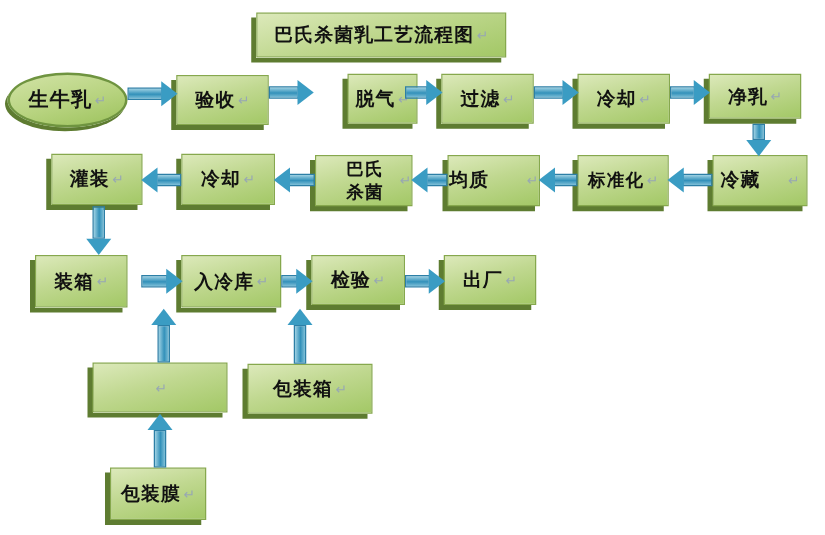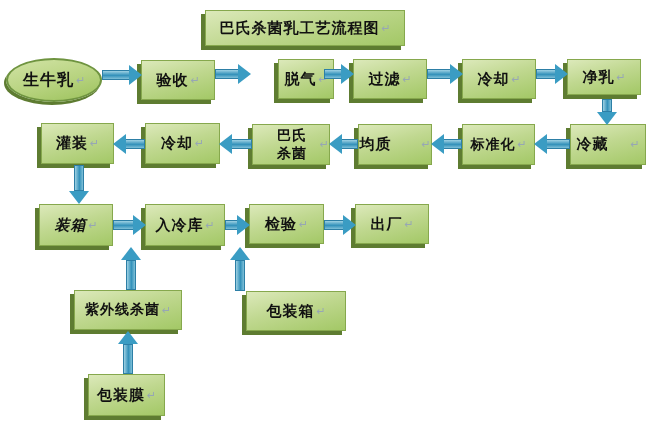--- a/index.html
+++ b/index.html
@@ -107,42 +107,41 @@
   </div>
   <div class="node" style="left:145px;top:123px;width:75px;height:41px;">
     <span>冷却</span>
       <span class="ret">↵</span>
   </div>
   <div class="node" style="left:41px;top:123px;width:73px;height:41px;">
     <span>灌装</span>
       <span class="ret">↵</span>
   </div>
 
-  <div class="node" style="left:39px;top:204px;width:74px;height:42px;font-style:italic;">
+  <div class="node" style="left:28px;top:204px;width:74px;height:42px;">
     <span>装箱</span>
       <span class="ret">↵</span>
   </div>
   <div class="node" style="left:145px;top:204px;width:80px;height:42px;">
     <span>入冷库</span>
       <span class="ret">↵</span>
   </div>
   <div class="node" style="left:249px;top:204px;width:75px;height:40px;">
     <span>检验</span>
       <span class="ret">↵</span>
   </div>
   <div class="node" style="left:355px;top:204px;width:74px;height:40px;">
     <span>出厂</span>
       <span class="ret">↵</span>
   </div>
 
   <div class="node" style="left:74px;top:290px;width:108px;height:40px;font-size:14px;">
-    <span>紫外线杀菌</span>
-      <span class="ret">↵</span>
-  </div>
-  <div class="node" style="left:198px;top:291px;width:100px;height:40px;margin-left:48px;">
+      <span class="ret">↵</span>
+  </div>
+  <div class="node" style="left:198px;top:291px;width:100px;height:40px;">
     <span>包装箱</span>
       <span class="ret">↵</span>
   </div>
   <div class="node" style="left:88px;top:374px;width:77px;height:42px;">
     <span>包装膜</span>
       <span class="ret">↵</span>
   </div>
 
   <div class="arrow ar" style="left:102px;top:65px;width:39px;height:20px;">
       <i class="shaft"></i>

